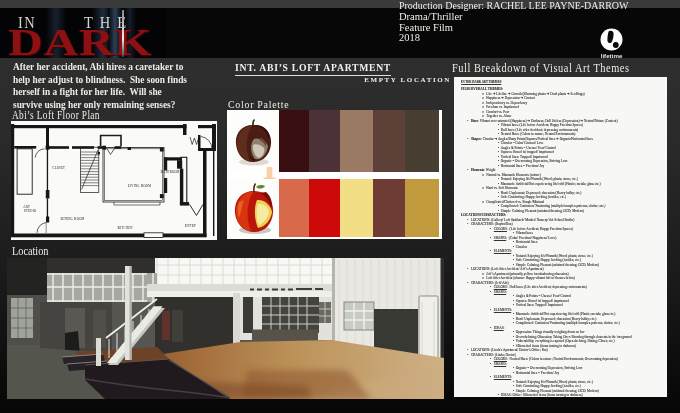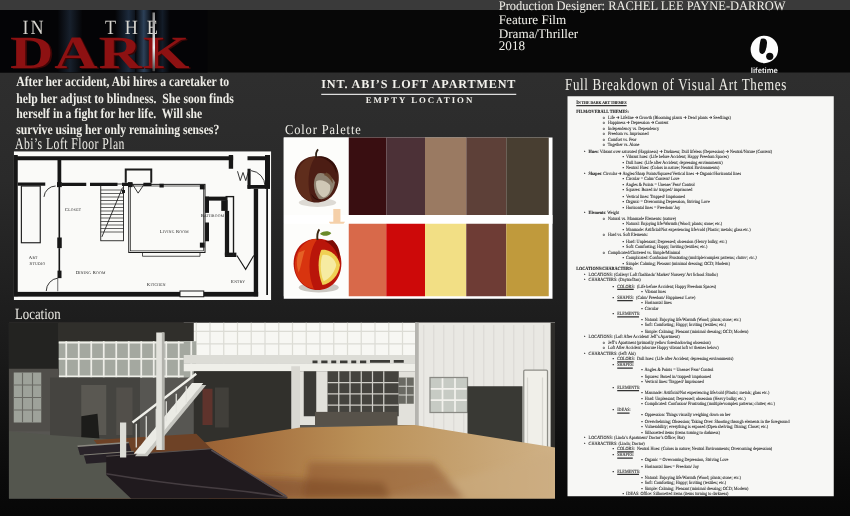--- a/index.html
+++ b/index.html
@@ -34,42 +34,42 @@
   <div class="abs" style="left:18px;top:15px;font-size:14.5px;line-height:15px;color:#d4d2cc;letter-spacing:1.5px;transform:scaleY(1.12);transform-origin:left top;">IN</div>
 
   <div class="abs" style="left:84px;top:15px;font-size:14.5px;line-height:15px;color:#d8d6d0;letter-spacing:7px;transform:scaleY(1.12);transform-origin:left top;">THE</div>
 
   <div class="abs" style="left:8px;top:23px;width:190px;font-size:37px;line-height:40px;color:#8d1112;letter-spacing:0.5px;font-weight:bold;transform:scaleX(1.3);transform-origin:left top;text-shadow:1px 1px 0 #3a0606;">DARK</div>
 
   <div class="abs" style="left:122px;top:10px;width:2px;height:47px;background:linear-gradient(#888,#eee 60%,#444);"></div>
 
   <div class="abs" style="left:399px;top:1px;width:280px;color:#f0efe9;font-size:10.5px;line-height:10.8px;">
     <div style="font-size:10.5px;display:inline-block;transform:scaleX(0.95);transform-origin:left top;white-space:nowrap;">Production Designer: RACHEL LEE PAYNE-DARROW</div>
+    <div>Drama/Thriller</div>
     <div>Feature Film</div>
-    <div>Drama/Thriller</div>
     <div>2018</div>
   </div>
 
   <svg class="abs" style="left:596px;top:26px;" width="36" height="36" viewBox="0 0 36 36">
     <circle cx="15.5" cy="13.5" r="11" fill="#fdfdfd"></circle>
     <path d="M13.0 5.0 q4.4 -0.9 4.6 3.0 q0.1 2.6 -1.2 6.6 q-0.9 2.8 -2.8 2.5 q-2.3 -0.4 -2.2 -3.6 q0.1 -3.6 0.7 -5.9 q0.4 -2.2 0.9 -2.6 Z" fill="#0a0a0a"></path>
     <circle cx="19.8" cy="19" r="2.9" fill="#0a0a0a"></circle>
     <text x="15.5" y="32" text-anchor="middle" font-family="Liberation Sans, sans-serif" font-size="6.2" font-weight="bold" fill="#e8e8e8">lifetime</text>
   </svg>
 
   <div class="abs" style="left:13px;top:60px;width:250px;color:#eeede7;font-size:11.2px;line-height:12.6px;font-weight:bold;letter-spacing:0px;white-space:nowrap;transform:scaleX(0.835);transform-origin:left top;">
     After her accident, Abi hires a caretaker to<br>
     help her adjust to blindness.&nbsp; She soon finds<br>
     herself in a fight for her life.&nbsp; Will she<br>
     survive using her only remaining senses?
   </div>
 
   <div class="abs" style="left:235px;top:58px;width:200px;height:30px;color:#f2f1ec;">
-    <div class="abs" style="left:0;top:4px;width:200px;text-align:center;font-size:9.7px;"><span style="font-size:9.7px;font-weight:bold;letter-spacing:0.7px;border-bottom:1px solid #ddd;padding-bottom:1.5px;">INT. ABI’S LOFT APARTMENT</span></div>
-    <div class="abs" style="left:1px;top:17.6px;width:200px;text-align:center;font-size:7px;"><span style="font-size:7px;font-weight:bold;letter-spacing:1.6px;">EMPTY LOCATION</span></div>
+    <div class="abs" style="left:0;top:4px;width:200px;text-align:left;font-size:9.7px;"><span style="font-size:9.7px;font-weight:bold;letter-spacing:0.7px;border-bottom:1px solid #ddd;padding-bottom:1.5px;">INT. ABI’S LOFT APARTMENT</span></div>
+    <div class="abs" style="left:16px;top:17.6px;width:200px;text-align:right;font-size:7px;"><span style="font-size:7px;font-weight:bold;letter-spacing:1.6px;">EMPTY LOCATION</span></div>
   </div>
 
   <div class="abs" style="left:12px;top:106.5px;font-size:13px;color:#eeede7;letter-spacing:0.5px;white-space:nowrap;transform:scaleX(0.72);transform-origin:left top;">Abi’s Loft Floor Plan</div>
 
   <svg class="abs" style="left:11px;top:121px;" width="206" height="119" viewBox="0 0 206 119" fill="none" stroke="none">
     <rect x="0" y="0" width="206" height="119" fill="#fafaf8"></rect>
     <g fill="#161616">
 
       <rect x="0" y="4" width="175.5" height="3.2"></rect>
       <rect x="187" y="4" width="18" height="3.2"></rect>

